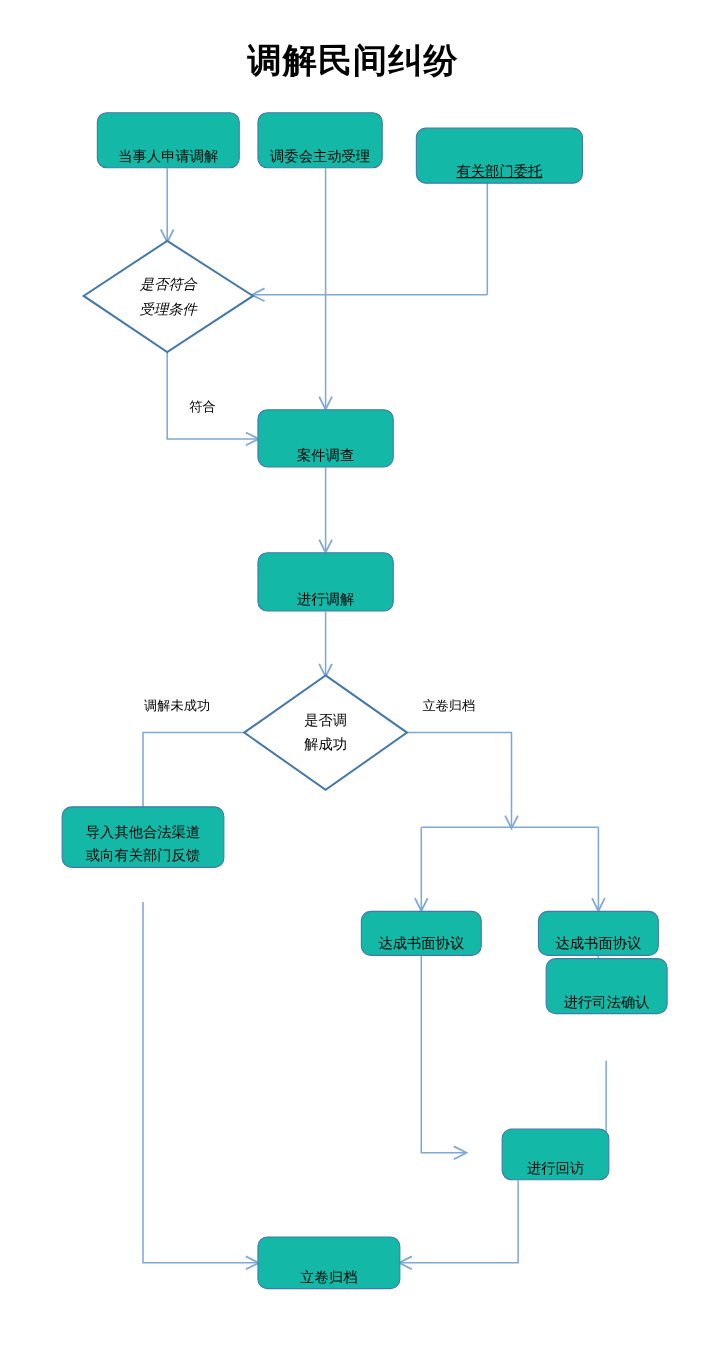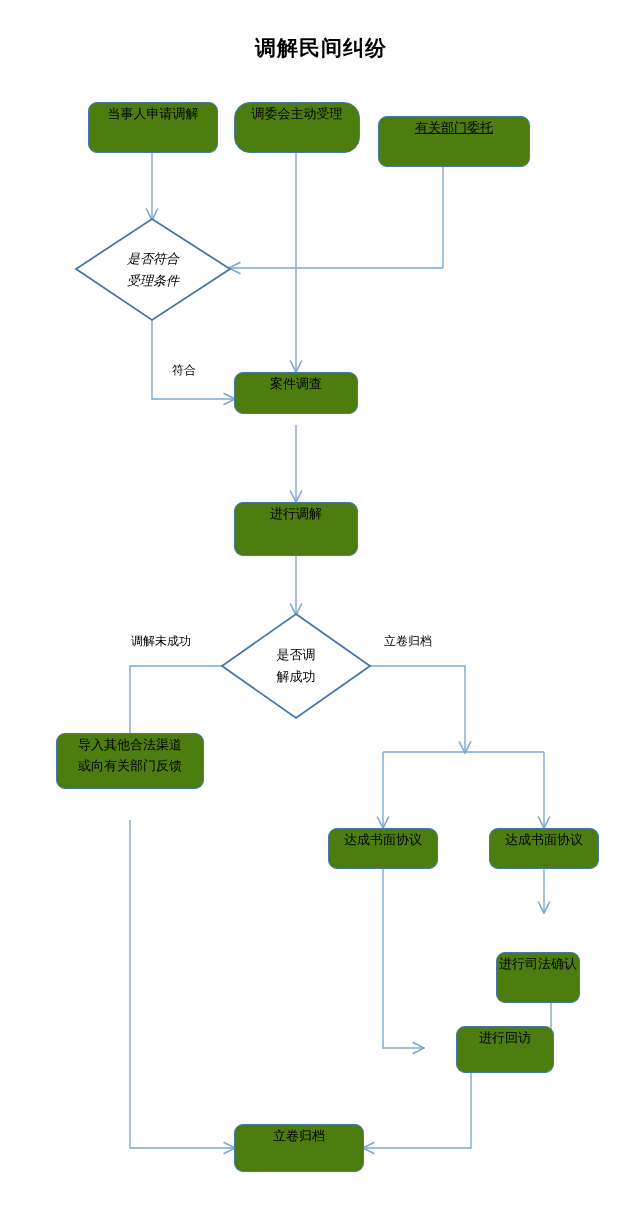--- a/index.html
+++ b/index.html
@@ -24,37 +24,37 @@
     width: 642px;
     height: 1230px;
   }
   .chart-title {
     position: absolute;
     left: 0;
     top: 34px;
     width: 642px;
     text-align: center;
     font-family: "Liberation Serif", "DejaVu Serif", serif;
-    font-size: 21px;
+    font-size: 31px;
     font-weight: bold;
     color: #000000;
     letter-spacing: 1px;
   }
   .node {
     position: absolute;
     box-sizing: border-box;
     display: flex;
     flex-direction: column;
     align-items: center;
-    justify-content: flex-start;
+    justify-content: flex-end;
     text-align: center;
     color: #000000;
     font-size: 13px;
     line-height: 21px;
-    background: #4d7c0f;
+    background: #14b8a6;
   }
   .node.box {
     border: 1.6px solid #4478a8;
     border-radius: 9px;
   }
   .node .line2 { display: block; }
   .diamond-wrap {
     position: absolute;
     display: flex;
     align-items: center;
@@ -127,36 +127,36 @@
     <path d="M 383 752 L 544 752" fill="none" stroke="#7fa9d4" stroke-width="1.4"></path>
 
     <polygon points="152,219 230,269 152,320 76,269" fill="#ffffff" stroke="#4478a8" stroke-width="1.8"></polygon>
     <polygon points="296,614 370,666 296,718 222,666" fill="#ffffff" stroke="#4478a8" stroke-width="1.8"></polygon>
   </svg>
 
   <div class="node box" style="left:88px;top:102px;width:130px;height:51px;">
     <span>当事人申请调解</span>
   </div>
 
-  <div class="node box" style="left:234px;top:102px;width:126px;height:51px;border-radius:16px;">
+  <div class="node box" style="left:234px;top:102px;width:114px;height:51px;">
     <span>调委会主动受理</span>
   </div>
 
   <div class="node box" style="left:378px;top:116px;width:152px;height:51px;text-decoration:underline;">
     <span>有关部门委托</span>
   </div>
 
   <div class="diamond-wrap" style="left:76px;top:219px;width:154px;height:101px;font-style:italic;">
     <div class="diamond-label">
       <span>是否符合</span><br>
       <span>受理条件</span>
     </div>
   </div>
 
-  <div class="node box" style="left:234px;top:372px;width:124px;height:42px;">
+  <div class="node box" style="left:234px;top:372px;width:124px;height:53px;">
     <span>案件调查</span>
   </div>
 
   <div class="node box" style="left:234px;top:502px;width:124px;height:54px;">
     <span>进行调解</span>
   </div>
 
   <div class="diamond-wrap" style="left:222px;top:614px;width:148px;height:104px;">
     <div class="diamond-label">
       <span>是否调</span><br>
@@ -170,21 +170,21 @@
   </div>
 
   <div class="node box" style="left:328px;top:828px;width:110px;height:41px;">
     <span>达成书面协议</span>
   </div>
 
   <div class="node box" style="left:489px;top:828px;width:110px;height:41px;">
     <span>达成书面协议</span>
   </div>
 
-  <div class="node box" style="left:496px;top:952px;width:84px;height:51px;">
+  <div class="node box" style="left:496px;top:871px;width:111px;height:51px;">
     <span>进行司法确认</span>
   </div>
 
   <div class="node box" style="left:423px;top:1026px;width:98px;height:47px;margin-left:33px;">
     <span>进行回访</span>
   </div>
 
   <div class="node box" style="left:234px;top:1124px;width:130px;height:48px;">
     <span>立卷归档</span>
   </div>

